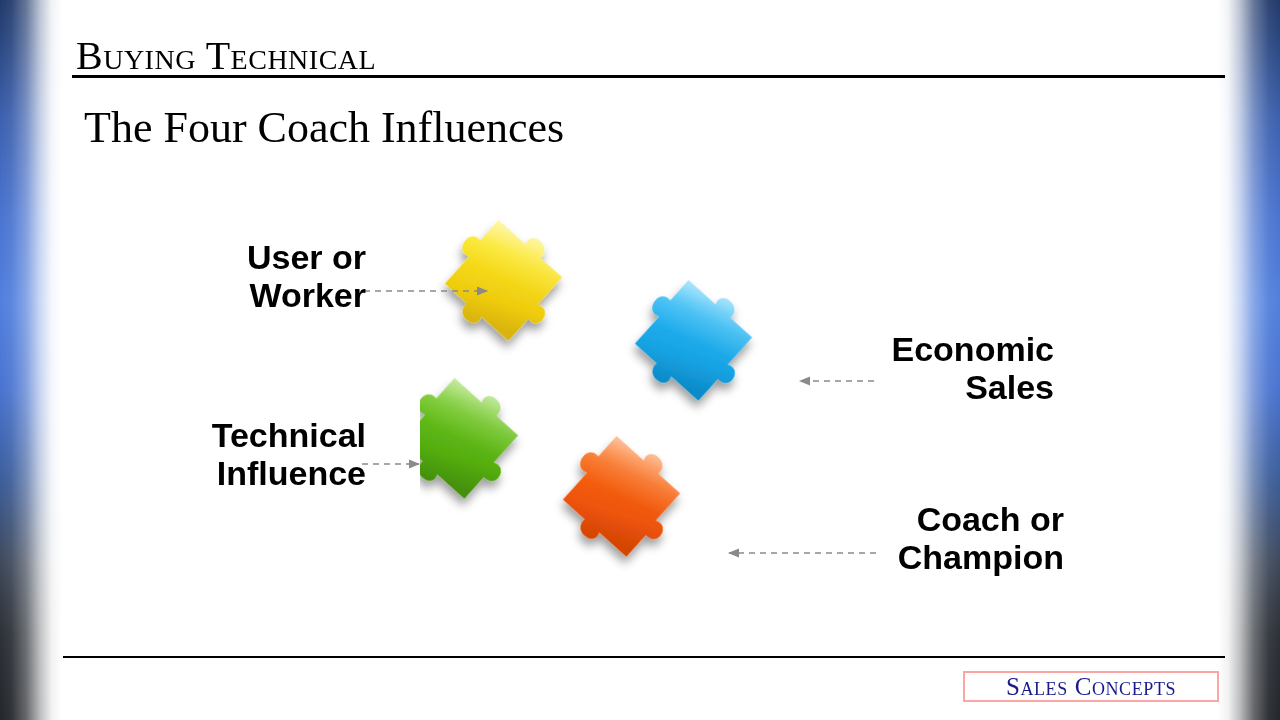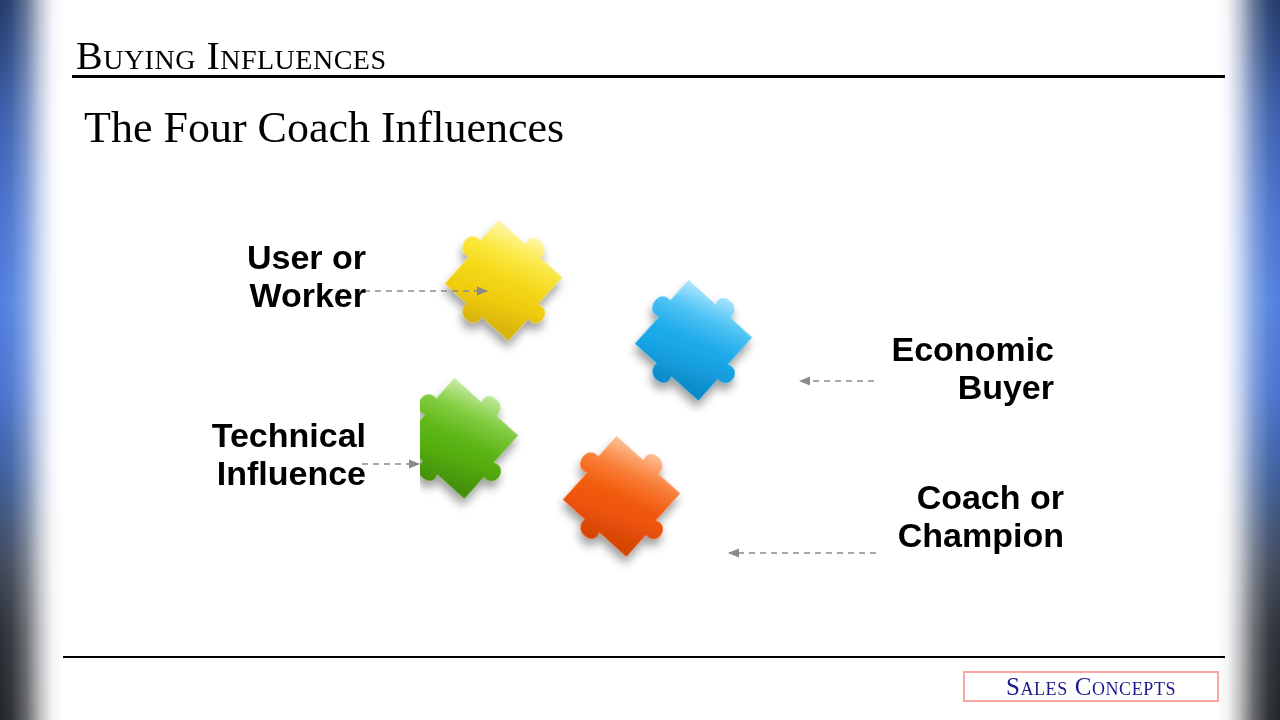--- a/index.html
+++ b/index.html
@@ -148,21 +148,21 @@
     font-size: 34px;
     line-height: 1.12;
     color: #000000;
     white-space: pre-line;
   }
   .label.align-right { text-align: right; }
 
   .label-user      { left: 130px; top: 238px; width: 236px; }
   .label-technical { left:  86px; top: 416px; width: 280px; }
   .label-economic  { left: 836px; top: 330px; width: 218px; }
-  .label-coach     { left: 810px; top: 478px; width: 254px; }
+  .label-coach     { left: 810px; top: 500px; width: 254px; }
 
   
   .arrows {
     position: absolute;
     inset: 0;
     pointer-events: none;
   }
 
   
   .puzzle {
@@ -181,21 +181,21 @@
   <div class="edge-band left">
     <div class="vert"></div>
     <div class="fade"></div>
   </div>
 
   <div class="edge-band right">
     <div class="vert"></div>
     <div class="fade"></div>
   </div>
 
-  <div class="header-title">Buying Influences</div>
+  <div class="header-title">Buying Technical</div>
   <div class="rule-top"></div>
   <div class="subtitle">The Four Coach Influences</div>
 
   <div class="puzzle">
     <svg viewBox="0 0 420 420" width="420" height="420">
       <defs>
 
         <linearGradient id="gradYellow" x1="0" y1="0" x2="0.45" y2="1">
           <stop offset="0%" stop-color="#FFF47A"></stop>
           <stop offset="32%" stop-color="#FBE61B"></stop>
@@ -292,21 +292,21 @@
     <line x1="876" y1="553" x2="729" y2="553" stroke="#8a8a8a" stroke-width="1.6" stroke-dasharray="6 5" marker-end="url(#arrowLeft)"></line>
   </svg>
 
   <div class="label align-right label-technical">Technical
 Influence</div>
 
   <div class="label align-right label-user">User or
 Worker</div>
 
   <div class="label align-right label-economic">Economic
-Buyer</div>
+Sales</div>
 
   <div class="label align-right label-coach">Coach or
 Champion</div>
 
   <div class="rule-bottom"></div>
   <div class="logo-box">
     <span class="logo-text">Sales Concepts</span>
   </div>
 
 </div>

